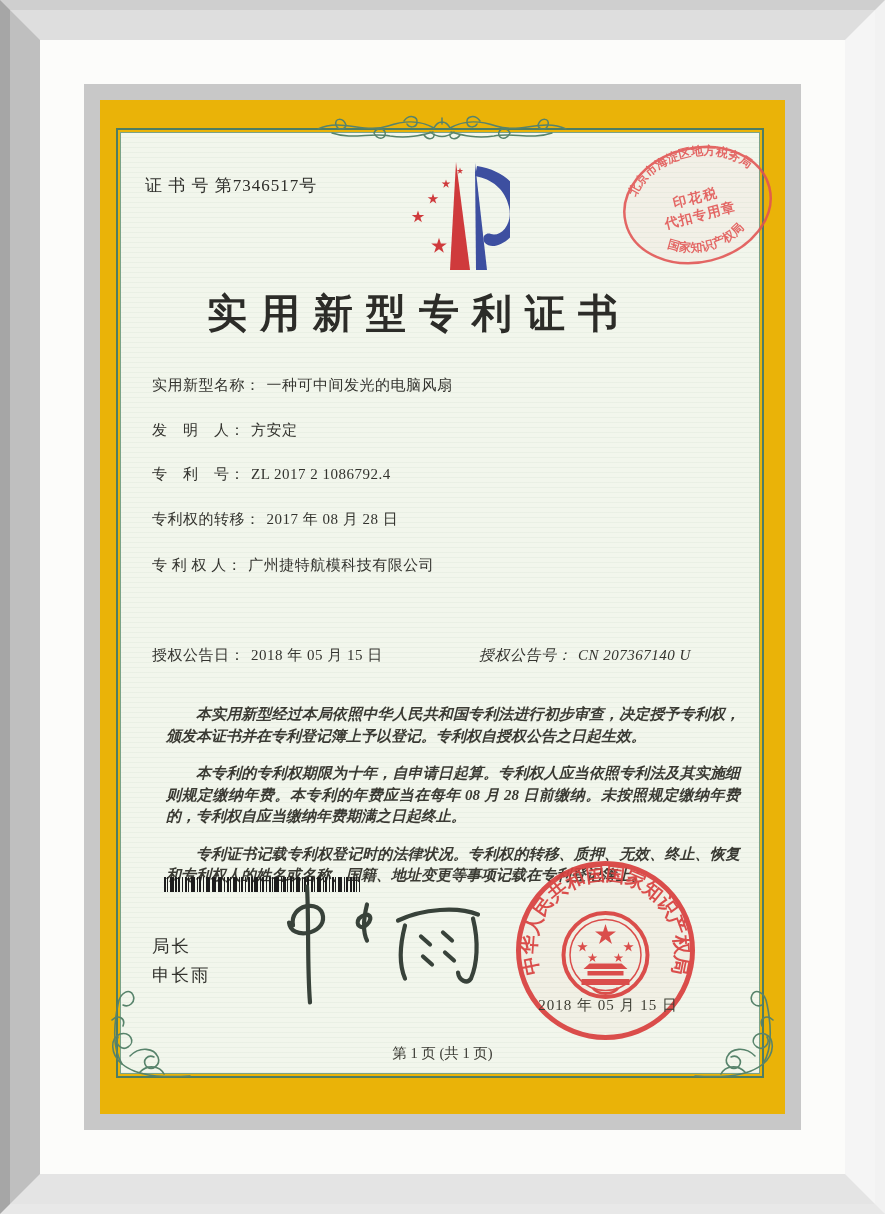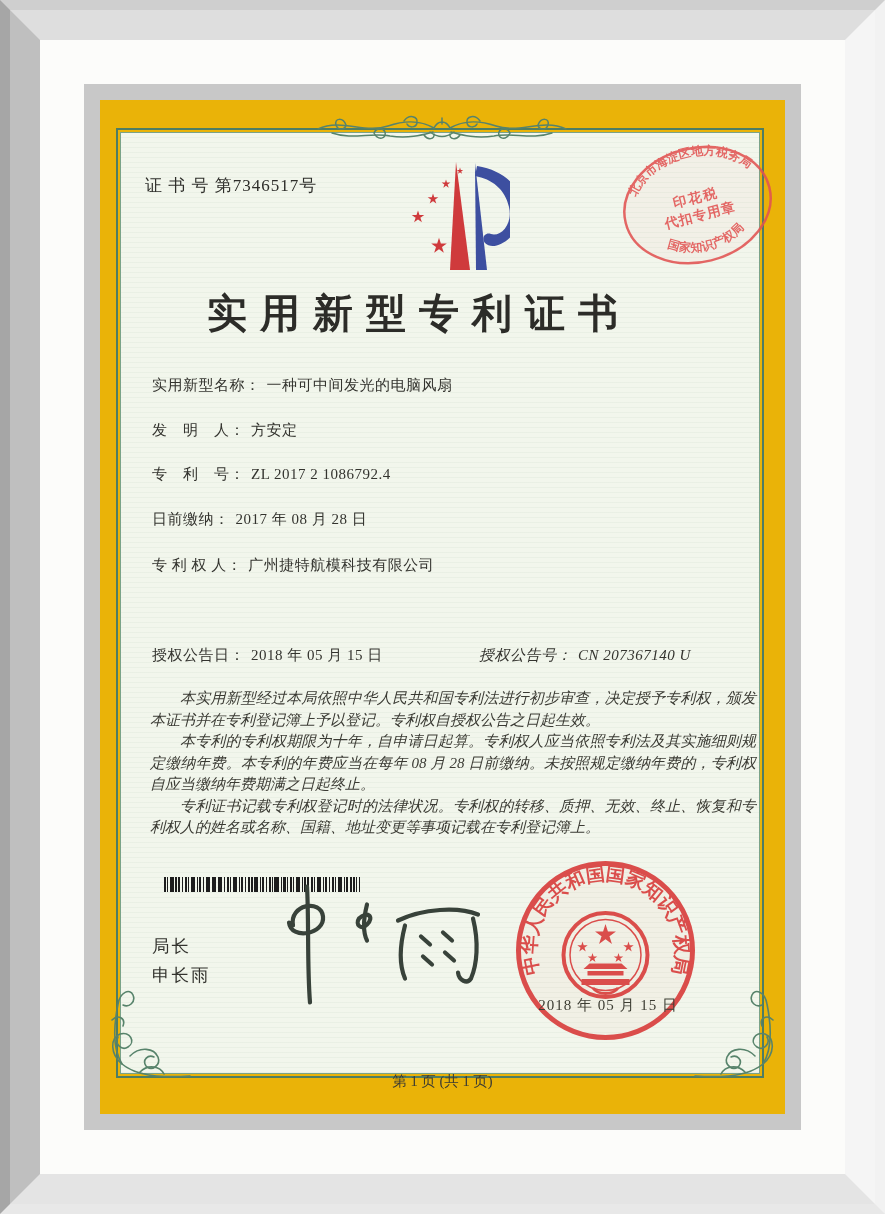--- a/index.html
+++ b/index.html
@@ -22,30 +22,30 @@
           background-image:repeating-linear-gradient(0deg,rgba(120,160,130,0.07) 0 1px,transparent 1px 5px);}
   .abs{position:absolute;}
   .cert-no{left:45px;top:74px;font-size:17px;letter-spacing:1px;color:#2e2e2a;}
   .title{left:0;top:186px;width:625px;text-align:center;font-size:40px;font-weight:bold;
          letter-spacing:13px;text-indent:13px;color:#2c2c28;}
   .row{left:52px;font-size:15px;letter-spacing:.5px;white-space:nowrap;}
   .row .val{margin-left:6px;}
   .grant2{position:absolute;left:327px;top:0;font-style:italic;}
   .paras{left:50px;top:588px;width:606px;font-size:15px;line-height:21.5px;
          text-align:justify;font-style:italic;color:#3a3a33;}
-  .paras p{margin:0;text-indent:2em;}
+  .paras p{margin:16px;text-indent:2em;font-weight:bold;}
   .barcode{left:64px;top:777px;width:196px;height:15px;
      background-image:
        repeating-linear-gradient(90deg,#1d1d1d 0 1px,transparent 1px 3px),
        repeating-linear-gradient(90deg,#1d1d1d 0 2px,transparent 2px 7px),
        repeating-linear-gradient(90deg,#1d1d1d 0 1px,transparent 1px 11px);}
   .director{left:52px;top:832px;font-size:17.5px;line-height:29px;letter-spacing:2px;}
   .seal-date{left:423px;top:896px;width:170px;text-align:center;font-size:15px;
              letter-spacing:1px;color:#3d3d33;z-index:6;}
-  .footer{left:0;top:944px;width:685px;text-align:center;font-size:14.5px;color:#3a3a33;margin-top:28px;}
+  .footer{left:0;top:944px;width:685px;text-align:center;font-size:14.5px;color:#3a3a33;}
   .svgabs{position:absolute;}
   .z5{z-index:5;} .z4{z-index:4;}
 </style>
 </head>
 <body>
 
 <div id="stage">
 
   <svg width="0" height="0" style="position:absolute">
     <defs>
@@ -116,21 +116,21 @@
     <div class="abs row" style="top:276px">
       <span>实用新型名称：</span><span class="val">一种可中间发光的电脑风扇</span>
     </div>
     <div class="abs row" style="top:321px">
       <span>发　明　人：</span><span class="val">方安定</span>
     </div>
     <div class="abs row" style="top:365px">
       <span>专　利　号：</span><span class="val">ZL 2017 2 1086792.4</span>
     </div>
     <div class="abs row" style="top:410px">
-      <span>日前缴纳：</span><span class="val">2017 年 08 月 28 日</span>
+      <span>专利权的转移：</span><span class="val">2017 年 08 月 28 日</span>
     </div>
     <div class="abs row" style="top:456px">
       <span>专 利 权 人：</span><span class="val">广州捷特航模科技有限公司</span>
     </div>
     <div class="abs row" style="top:546px;width:600px">
       <span>授权公告日：</span><span class="val">2018 年 05 月 15 日</span>
       <span class="grant2">
         <span>授权公告号：</span><span class="val">CN 207367140 U</span>
       </span>
     </div>

